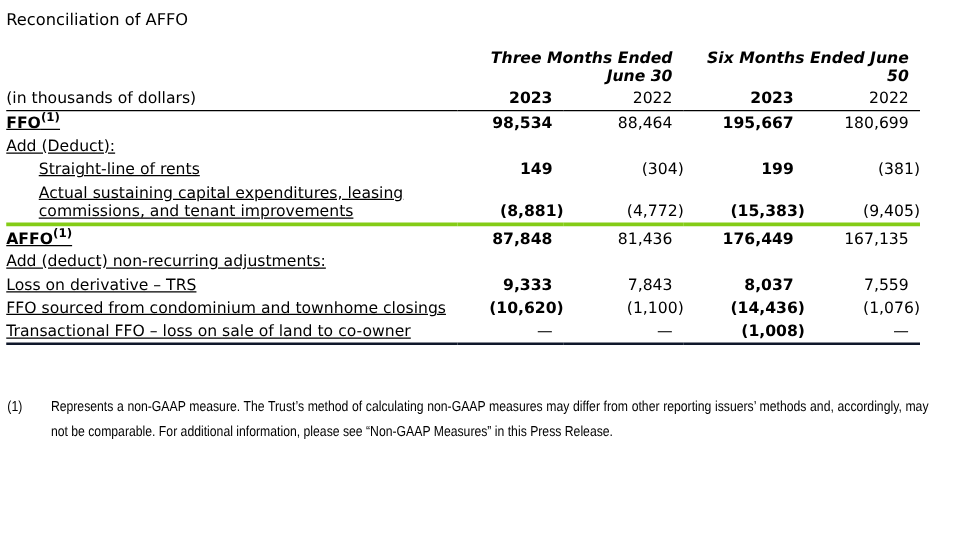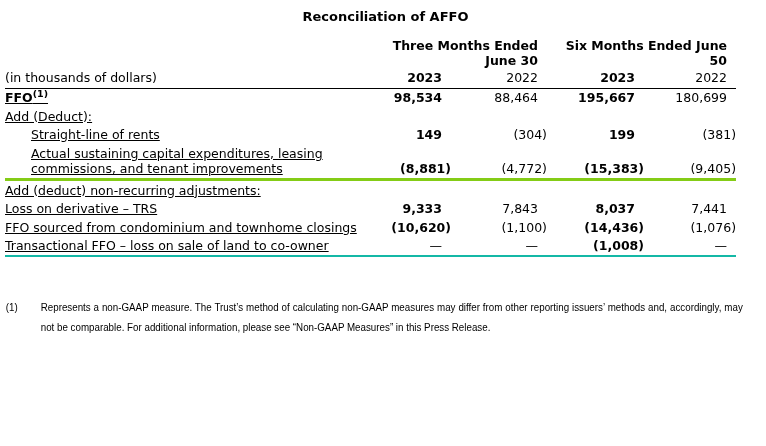--- a/index.html
+++ b/index.html
@@ -5,44 +5,44 @@
   * { box-sizing: border-box; }
   html, body { margin: 0; padding: 0; }
   body {
     width: 766px; height: 446px;
     background: #ffffff; color: #000000;
     font-family: "DejaVu Sans", sans-serif;
     overflow: hidden;
   }
   .page { padding: 9px 0 0 5px; }
   .title {
-    margin: 0; font-size: 13px; font-weight: bold; line-height: 15px; text-align: center;
+    margin: 0; font-size: 13px; font-weight: normal; line-height: 15px;
   }
   table.affo {
     border-collapse: collapse; table-layout: fixed;
     width: 731px; margin-top: 15px;
   }
   th, td {
     font-size: 12.5px; font-weight: normal; line-height: 15.5px;
     padding: 0; vertical-align: bottom; text-align: left;
   }
   th.grp {
     font-weight: bold; text-align: right; padding-right: 9px;
-    line-height: 14.5px; padding-bottom: 2px; white-space: nowrap;
+    line-height: 14.5px; padding-bottom: 2px; white-space: nowrap; font-style: italic;
   }
   tr.hdr-rule th { border-bottom: 1px solid #000; padding-bottom: 2px; }
   th.yr { text-align: right; padding-right: 9px; }
   .bold { font-weight: bold; }
   tbody td { padding-top: 1.5px; padding-bottom: 1.5px; }
   td.label { padding-right: 4px; text-decoration: underline; }
   td.label.indent { padding-left: 26px; }
   td.num { text-align: right; padding-right: 9px; white-space: nowrap; }
   td.num .neg { margin-right: -9px; }
   tr.bb-thin  td { border-bottom: 3px solid #84cc16; }
-  tr.bb-thick td { border-bottom: 2px solid #14b8a6; }
+  tr.bb-thick td { border-bottom: 2px solid #0f172a; }
   tr.tall td { padding-top: 4px; padding-bottom: 4.5px; }
   sup { font-size: 9.5px; line-height: 0; }
   .footnote-wrap {
     margin-top: 40px; width: 880px;
     transform: scaleX(0.85); transform-origin: 0 0;
   }
   .footnote {
     position: relative; padding-left: 42px; padding-right: 12px;
     font-family: "Liberation Sans", sans-serif;
     font-size: 11.5px; line-height: 20px; text-align: justify;
@@ -107,32 +107,39 @@
           <td class="num"><span class="neg">(381)</span></td>
         </tr>
         <tr class="bb-thin">
           <td class="label indent">Actual sustaining capital expenditures, leasing commissions, and tenant improvements</td>
           <td class="num bold"><span class="neg">(8,881)</span></td>
           <td class="num"><span class="neg">(4,772)</span></td>
           <td class="num bold"><span class="neg">(15,383)</span></td>
           <td class="num"><span class="neg">(9,405)</span></td>
         </tr>
         <tr>
+          <td class="label bold">AFFO<sup>(1)</sup></td>
+          <td class="num bold"><span>87,848</span></td>
+          <td class="num"><span>81,436</span></td>
+          <td class="num bold"><span>176,449</span></td>
+          <td class="num"><span>167,135</span></td>
+        </tr>
+        <tr>
           <td class="label">Add (deduct) non-recurring adjustments:</td>
           <td class="num"></td>
           <td class="num"></td>
           <td class="num"></td>
           <td class="num"></td>
         </tr>
         <tr>
           <td class="label">Loss on derivative – TRS</td>
           <td class="num bold"><span>9,333</span></td>
           <td class="num"><span>7,843</span></td>
           <td class="num bold"><span>8,037</span></td>
-          <td class="num"><span>7,441</span></td>
+          <td class="num"><span>7,559</span></td>
         </tr>
         <tr>
           <td class="label">FFO sourced from condominium and townhome closings</td>
           <td class="num bold"><span class="neg">(10,620)</span></td>
           <td class="num"><span class="neg">(1,100)</span></td>
           <td class="num bold"><span class="neg">(14,436)</span></td>
           <td class="num"><span class="neg">(1,076)</span></td>
         </tr>
         <tr class="bb-thick">
           <td class="label">Transactional FFO – loss on sale of land to co-owner</td>

